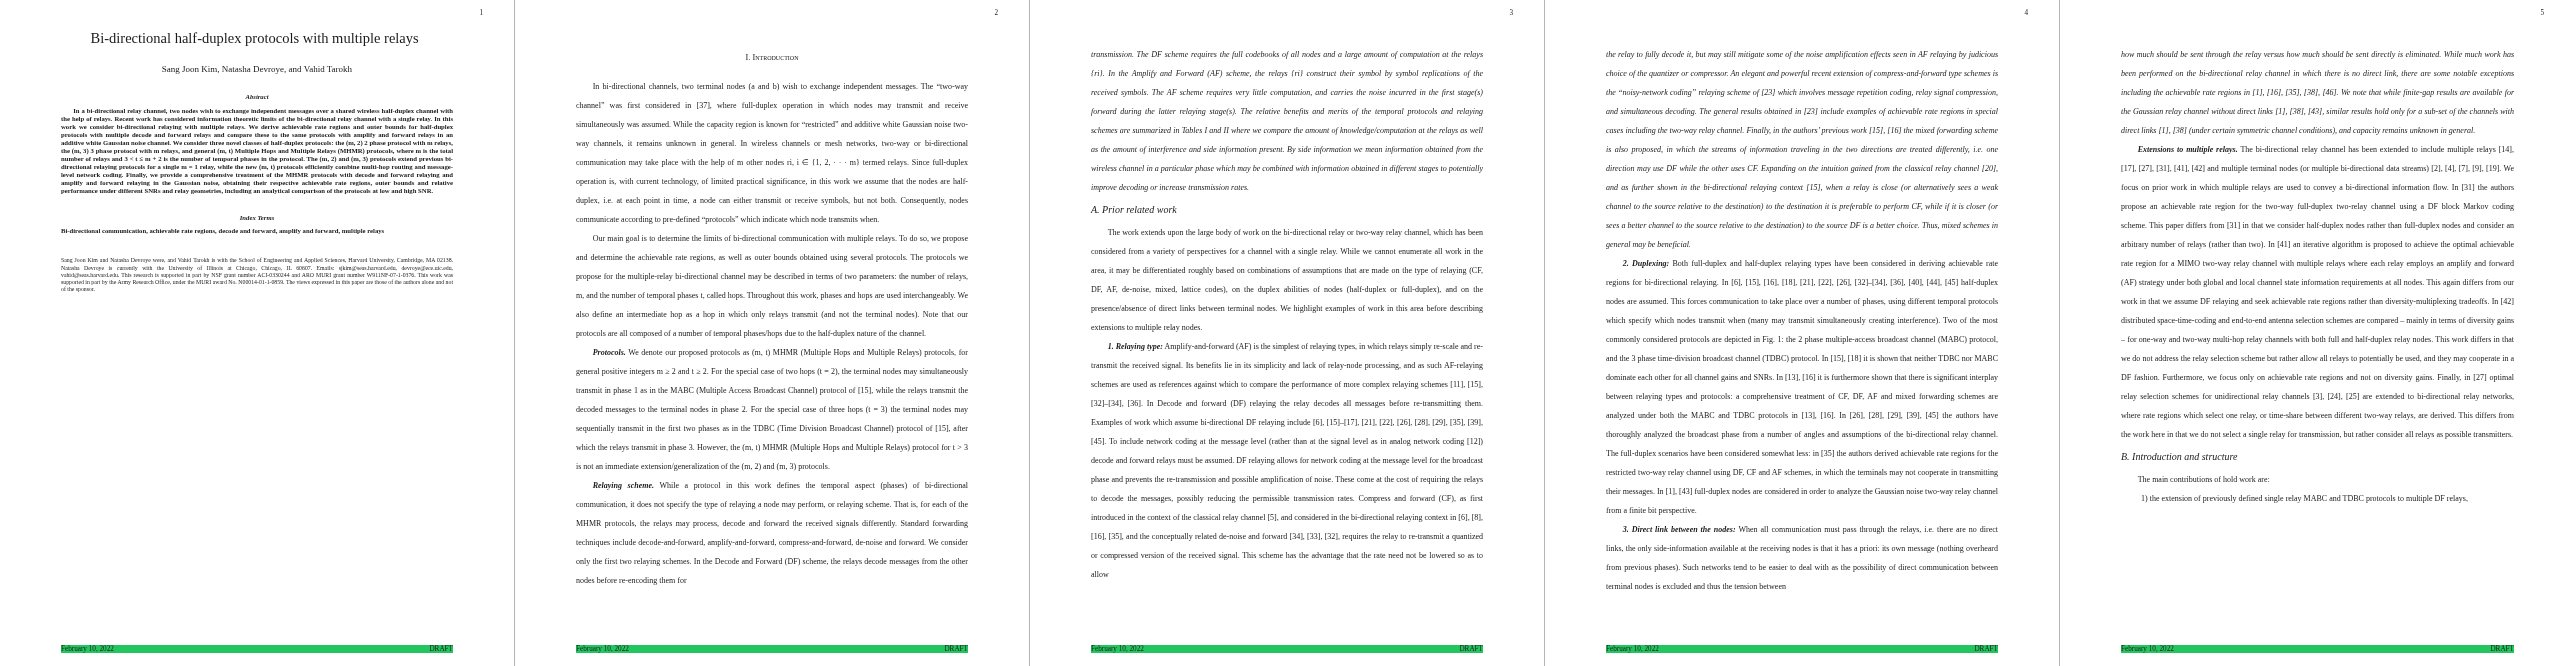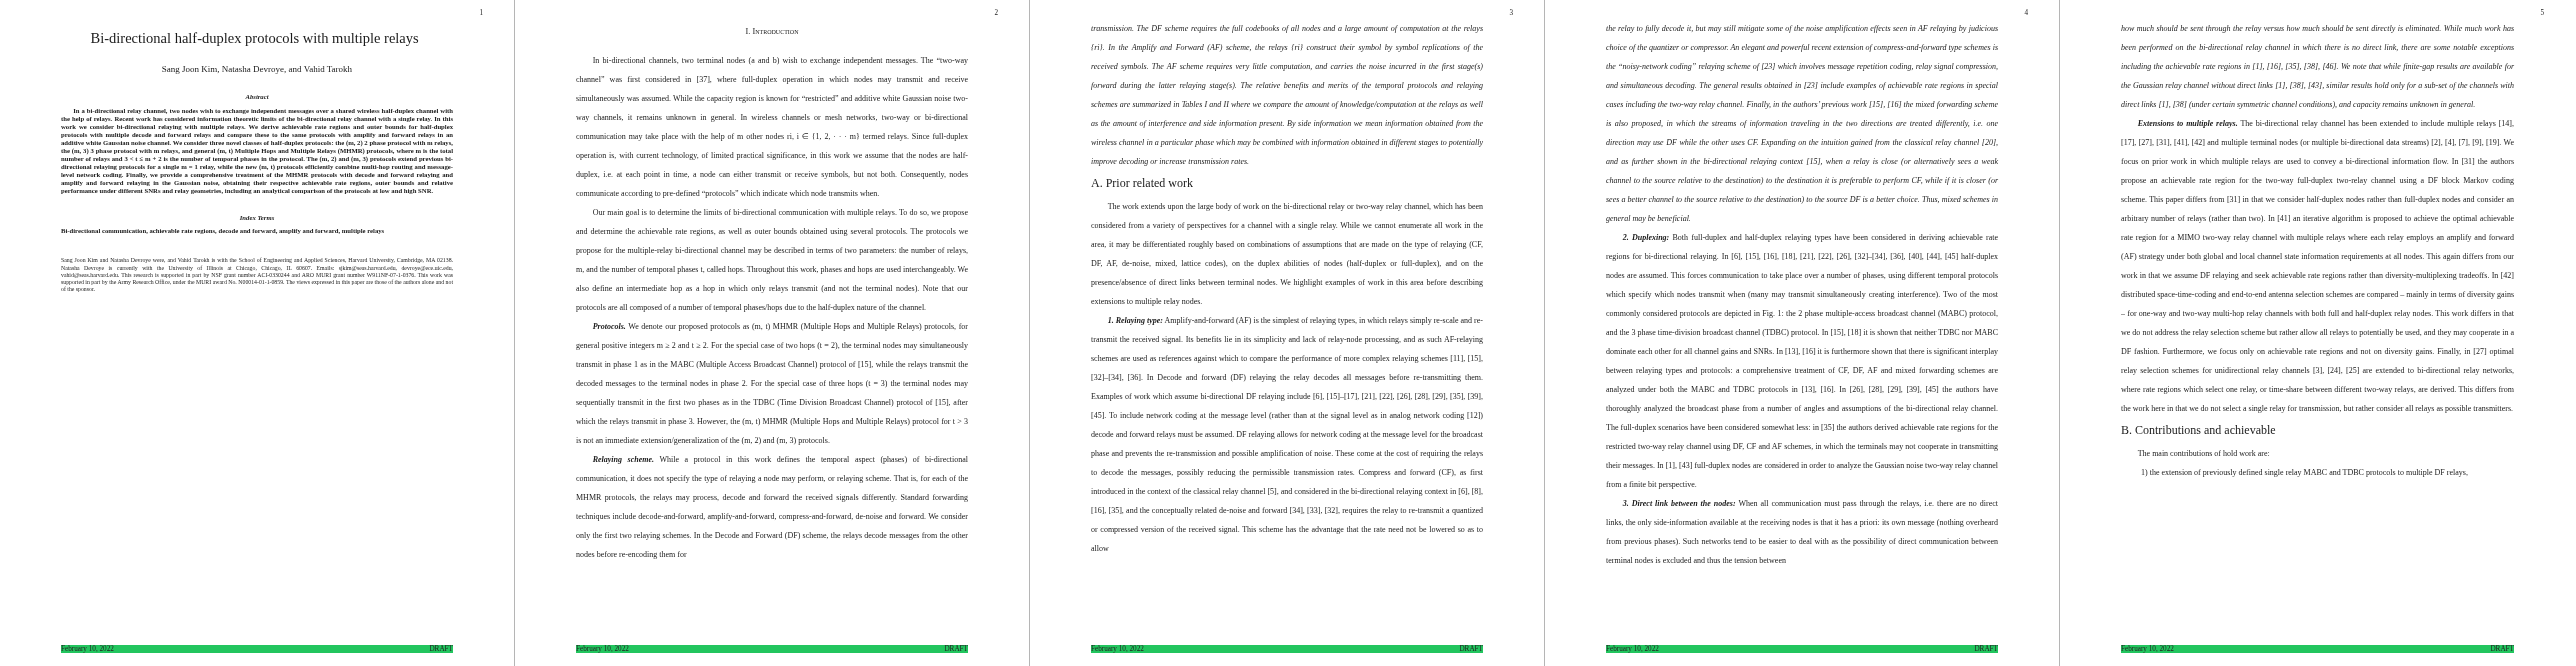--- a/index.html
+++ b/index.html
@@ -76,33 +76,34 @@
   .footnote {
     margin-top: 22px;
     font-size: 5.8px;
     line-height: 7.2px;
     text-align: justify;
     color: #222;
   }
 
   
   .body-text {
-    padding-top: 19px;
+    padding-top: 45px;
     font-size: 8px;
     line-height: 19px;
     text-align: justify;
   }
   .section-heading {
     text-align: center;
     font-variant: small-caps;
     font-size: 8.3px;
     margin: 3.3px 0 10px 0;
   }
   .subsection-heading {
-    font-size: 12px;
+    font-style: italic;
+    font-size: 10px;
     margin: 3.3px 0 3.3px 0;
   }
   p.para { margin: 0; text-indent: 16.7px; }
   p.cont { margin: 0; text-indent: 0; font-style: italic; }
   .lead { font-weight: bold; font-style: italic; margin-top: 36px; }
   p.intro-line { margin: 0; text-indent: 16.7px; }
   p.list-item { margin: 0 0 0 20px; text-indent: 0; }
 
   
   .arxiv-stamp {
@@ -180,21 +181,21 @@
       <span>February 10, 2022</span>
       <span>DRAFT</span>
     </div>
   </div>
 
   <div class="page">
     <div class="pageno">5</div>
     <div class="body-text">
       <p class="cont">how much should be sent through the relay versus how much should be sent directly is eliminated. While much work has been performed on the bi-directional relay channel in which there is no direct link, there are some notable exceptions including the achievable rate regions in [1], [16], [35], [38], [46]. We note that while finite-gap results are available for the Gaussian relay channel without direct links [1], [38], [43], similar results hold only for a sub-set of the channels with direct links [1], [38] (under certain symmetric channel conditions), and capacity remains unknown in general.</p>
       <p class="para"><span class="lead">Extensions to multiple relays.</span><span> The bi-directional relay channel has been extended to include multiple relays [14], [17], [27], [31], [41], [42] and multiple terminal nodes (or multiple bi-directional data streams) [2], [4], [7], [9], [19]. We focus on prior work in which multiple relays are used to convey a bi-directional information flow. In [31] the authors propose an achievable rate region for the two-way full-duplex two-relay channel using a DF block Markov coding scheme. This paper differs from [31] in that we consider half-duplex nodes rather than full-duplex nodes and consider an arbitrary number of relays (rather than two). In [41] an iterative algorithm is proposed to achieve the optimal achievable rate region for a MIMO two-way relay channel with multiple relays where each relay employs an amplify and forward (AF) strategy under both global and local channel state information requirements at all nodes. This again differs from our work in that we assume DF relaying and seek achievable rate regions rather than diversity-multiplexing tradeoffs. In [42] distributed space-time-coding and end-to-end antenna selection schemes are compared – mainly in terms of diversity gains – for one-way and two-way multi-hop relay channels with both full and half-duplex relay nodes. This work differs in that we do not address the relay selection scheme but rather allow all relays to potentially be used, and they may cooperate in a DF fashion. Furthermore, we focus only on achievable rate regions and not on diversity gains. Finally, in [27] optimal relay selection schemes for unidirectional relay channels [3], [24], [25] are extended to bi-directional relay networks, where rate regions which select one relay, or time-share between different two-way relays, are derived. This differs from the work here in that we do not select a single relay for transmission, but rather consider all relays as possible transmitters.</span></p>
-      <div class="subsection-heading">B. Contributions and achievable</div>
+      <div class="subsection-heading">B. Introduction and structure</div>
       <p class="intro-line">The main contributions of hold work are:</p>
       <p class="list-item">1) the extension of previously defined single relay MABC and TDBC protocols to multiple DF relays,</p>
     </div>
     <div class="footer">
       <span>February 10, 2022</span>
       <span>DRAFT</span>
     </div>
   </div>
 
 </div>

